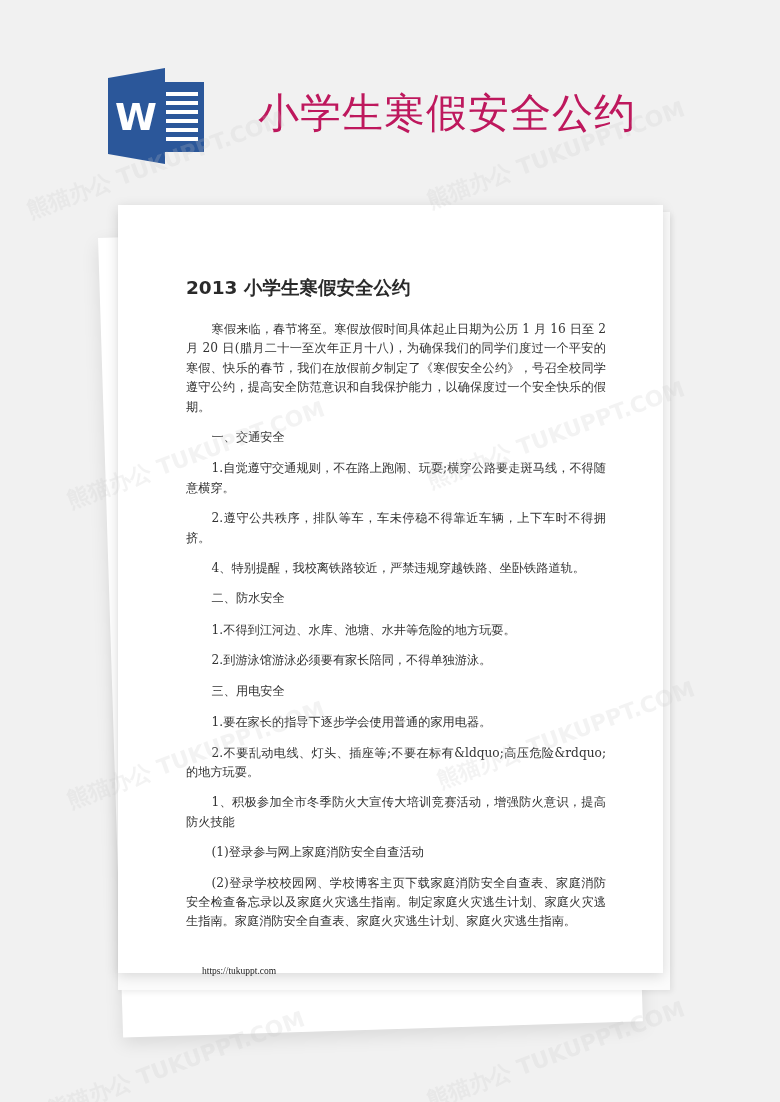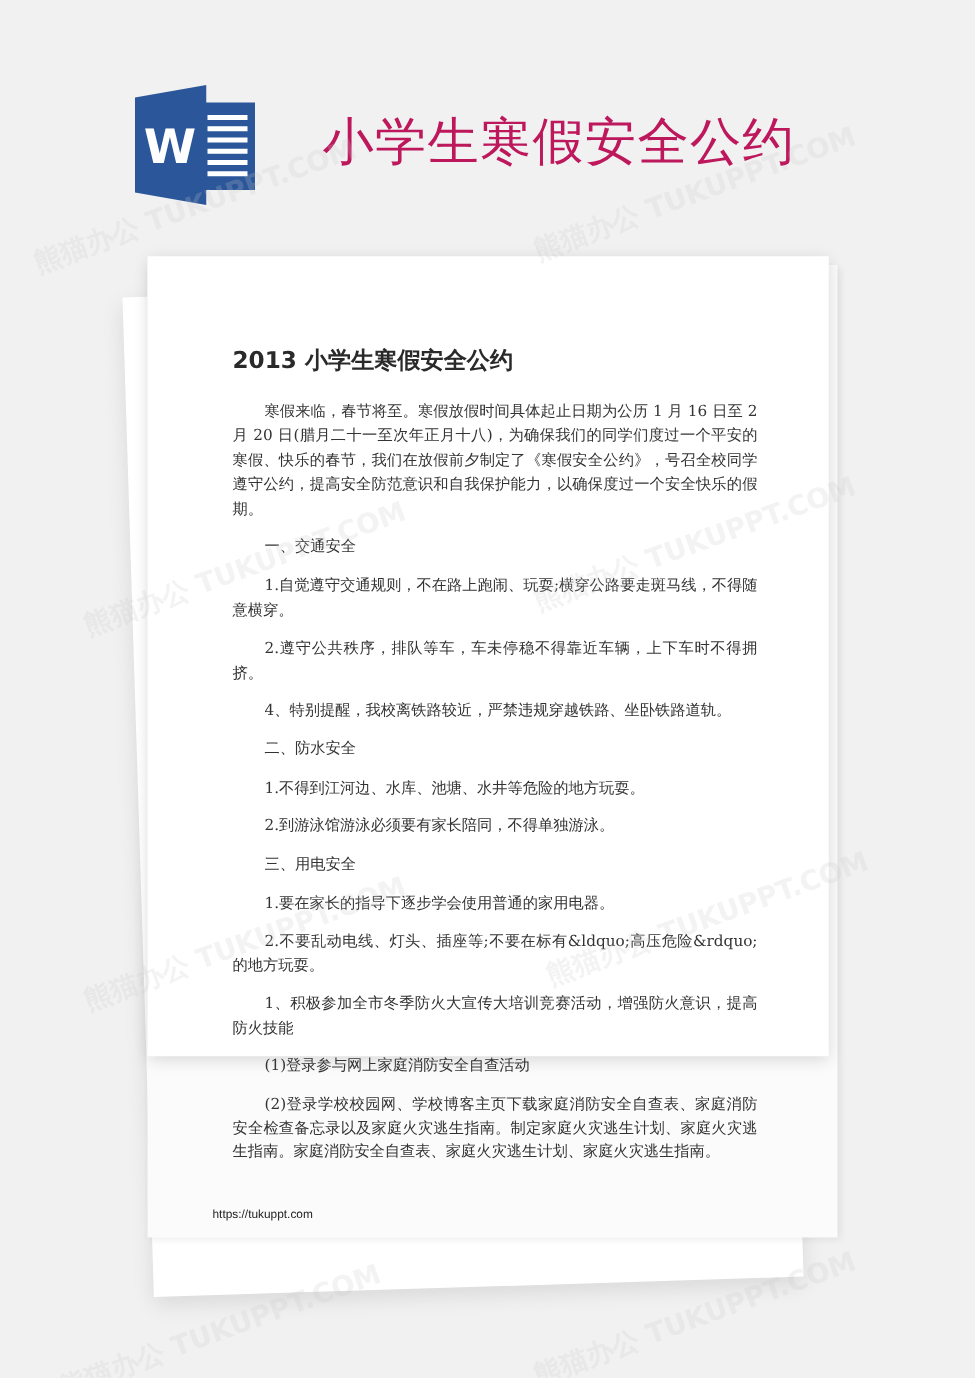--- a/index.html
+++ b/index.html
@@ -18,38 +18,38 @@
     .page-back {
       position: absolute; left: 98px; top: 238px; width: 520px; height: 800px;
       background: #fff; transform: rotate(-1.8deg); transform-origin: 0 0;
       box-shadow: 0 6px 18px rgba(0,0,0,0.10);
     }
     .page-back-right {
       position: absolute; left: 118px; top: 212px; width: 552px; height: 778px;
       background: #fbfbfb; box-shadow: 2px 2px 6px rgba(0,0,0,0.08);
     }
     .page {
-      position: absolute; left: 118px; top: 205px; width: 545px; height: 640px;
+      position: absolute; left: 118px; top: 205px; width: 545px; height: 768px;
       background: #fff; box-shadow: 0 3px 12px rgba(0,0,0,0.14);
     }
     .doc-title {
       position: absolute; left: 68px; top: 70px; margin: 0;
       font-family: "DejaVu Sans", sans-serif; font-size: 18.5px; font-weight: bold;
       color: #2a2a2a; white-space: nowrap;
     }
     .doc-body {
       position: absolute; left: 68px; top: 115px; width: 432px;
       font-size: 12.2px; line-height: 19.4px; color: #333;
       text-align: justify;
     }
     .doc-body p { margin: 0 12px 11px 0; text-indent: 2.1em; }
     .doc-body p.heading { margin-bottom: 12px; font-family: Liberation Serif, serif; }
     .footer-url {
-      position: absolute; left: 52px; top: 761px;
-      font-family: Liberation Sans, sans-serif; font-size: 9.5px; color: #222;
+      position: absolute; left: 84px; top: 761px;
+      font-family: Liberation Serif, serif; font-size: 9.5px; color: #222;
     }
     .watermark {
       position: absolute; font-family: "DejaVu Sans", sans-serif; font-weight: bold;
       font-size: 22px; color: rgba(200,200,200,0.22); transform: rotate(-20deg);
       white-space: nowrap; pointer-events: none;
     }
   </style>
 </head>
 <body>
 

